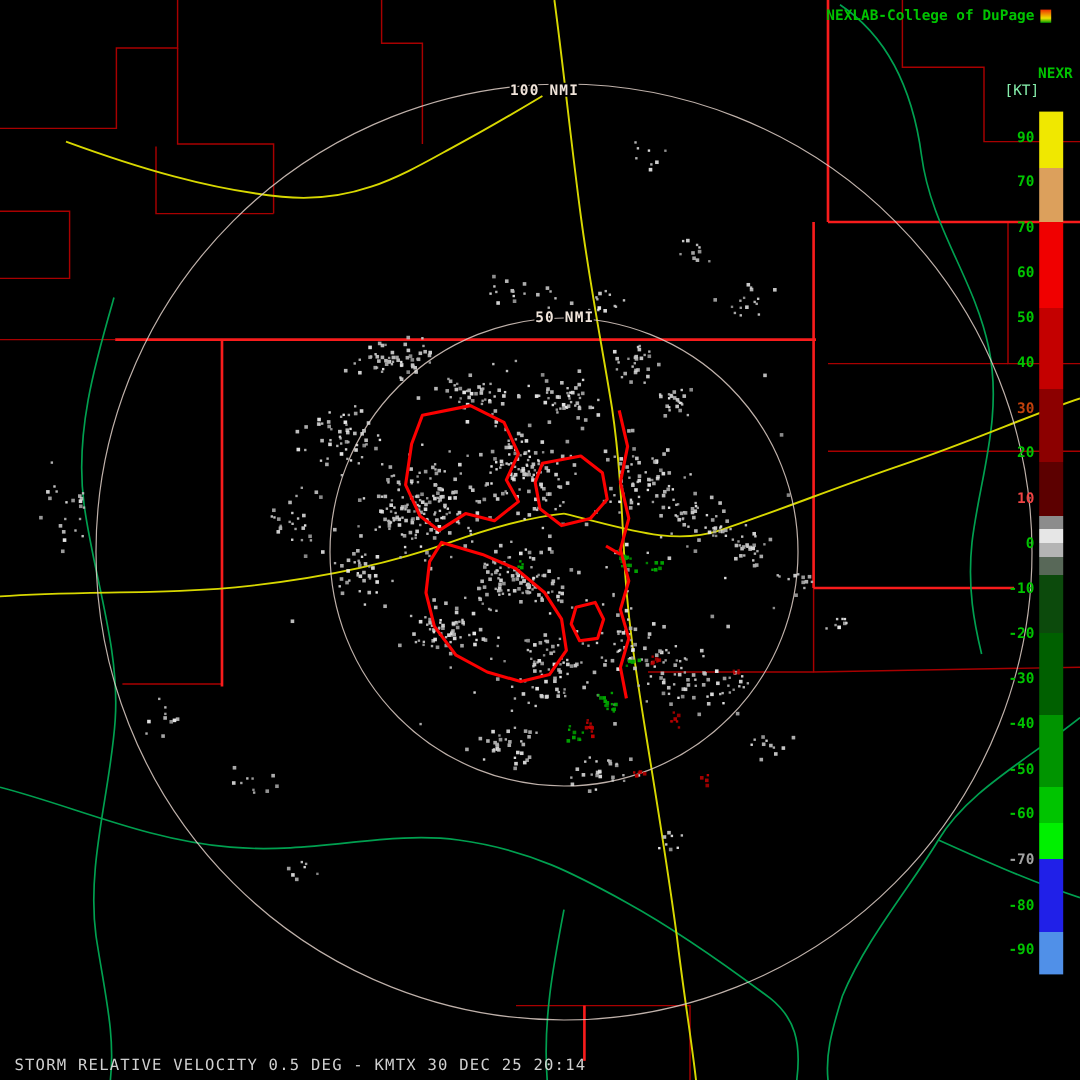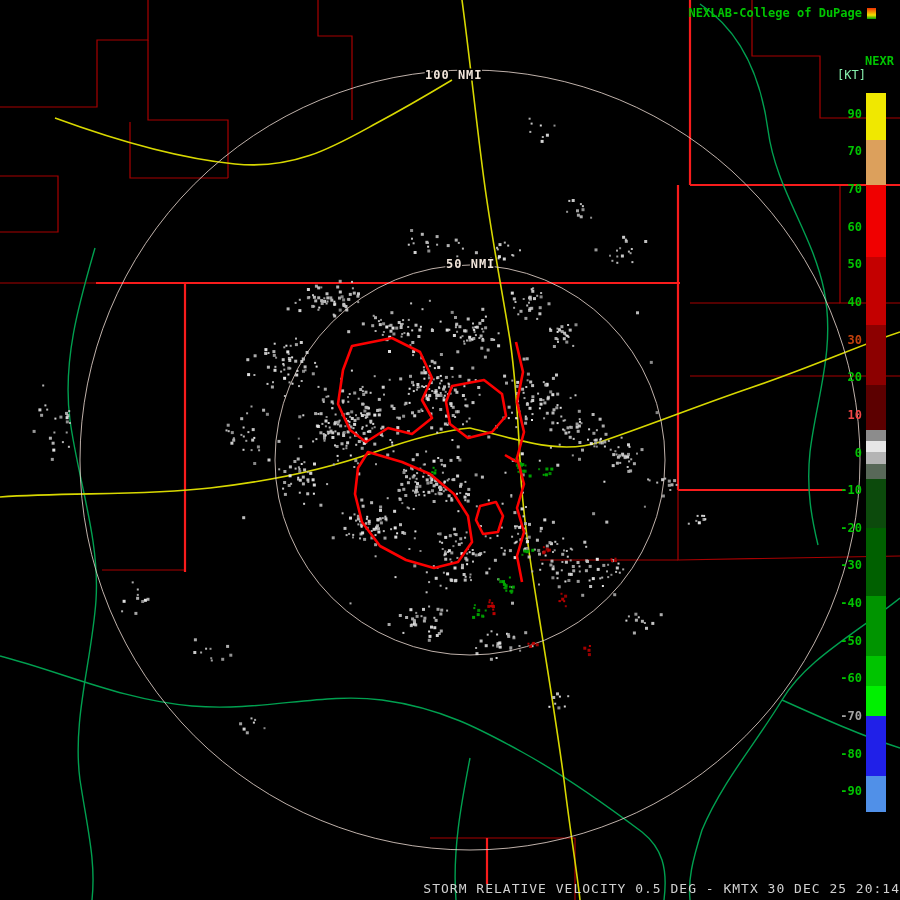--- a/index.html
+++ b/index.html
@@ -9,21 +9,21 @@
   .brand{position:absolute;top:6px;right:24px;color:#00c400;font-size:12px;font-weight:bold;white-space:nowrap;}
   .logo{display:inline-block;width:9px;height:11px;margin-left:5px;vertical-align:middle;
         background:linear-gradient(180deg,#f03000 0%,#f09000 35%,#f0e000 65%,#00a000 100%);}
   .cb-title{position:absolute;top:54px;right:6px;color:#00c400;font-size:12px;font-weight:bold;}
   .cb-units{position:absolute;top:68px;right:34px;color:#86efac;font-size:12px;font-weight:normal;}
   .cb-bar{position:absolute;top:93px;left:866px;width:20px;height:719px;}
   #cb-ticks{position:absolute;left:0;top:0;width:900px;height:900px;pointer-events:none;}
   .cb-tick{position:absolute;right:38px;height:14px;line-height:14px;color:#00c400;
            font-size:12px;font-weight:bold;text-align:left;}
   .statusbar{position:absolute;left:12px;right:0;bottom:0;height:24px;display:flex;
-             align-items:center;justify-content:flex-end;color:#d0d0d0;font-size:13px;
+             align-items:center;justify-content:flex-start;color:#d0d0d0;font-size:13px;
              letter-spacing:1px;white-space:nowrap;}
   .ring-label{font-family:"DejaVu Sans Mono",monospace;font-size:12px;font-weight:bold;
               fill:#f0e4da;stroke:#000;stroke-width:3px;paint-order:stroke;letter-spacing:1px;}
 </style>
 </head>
 <body>
 
 <div id="screen">
   <svg id="radar-svg" viewBox="0 0 900 900">
       <g>

